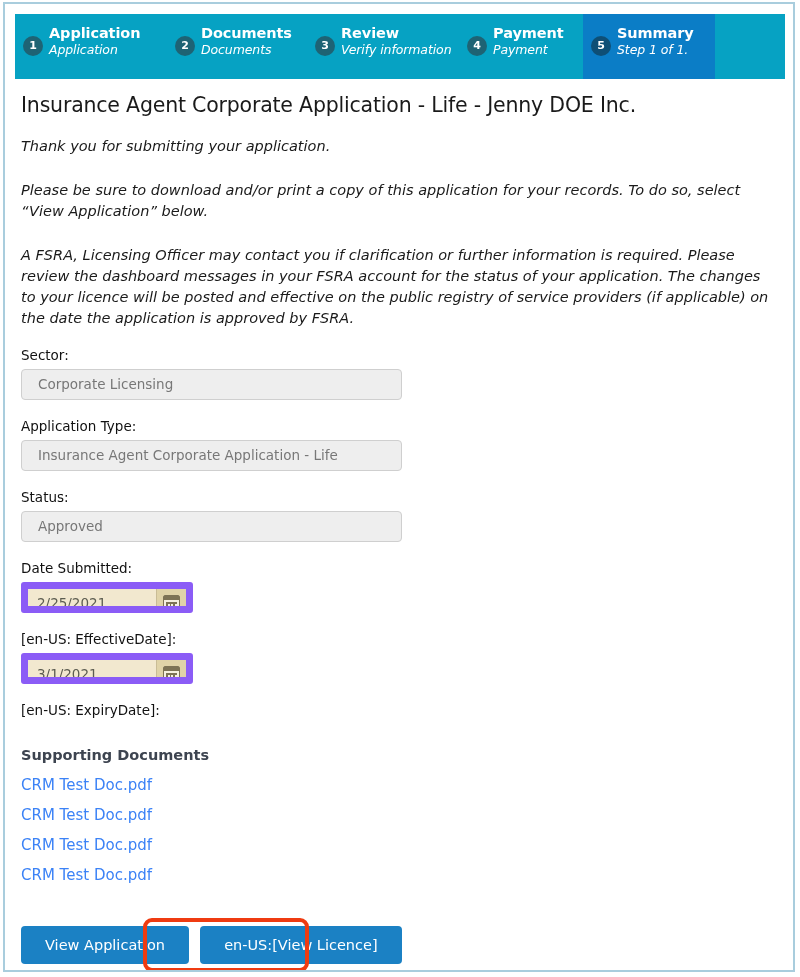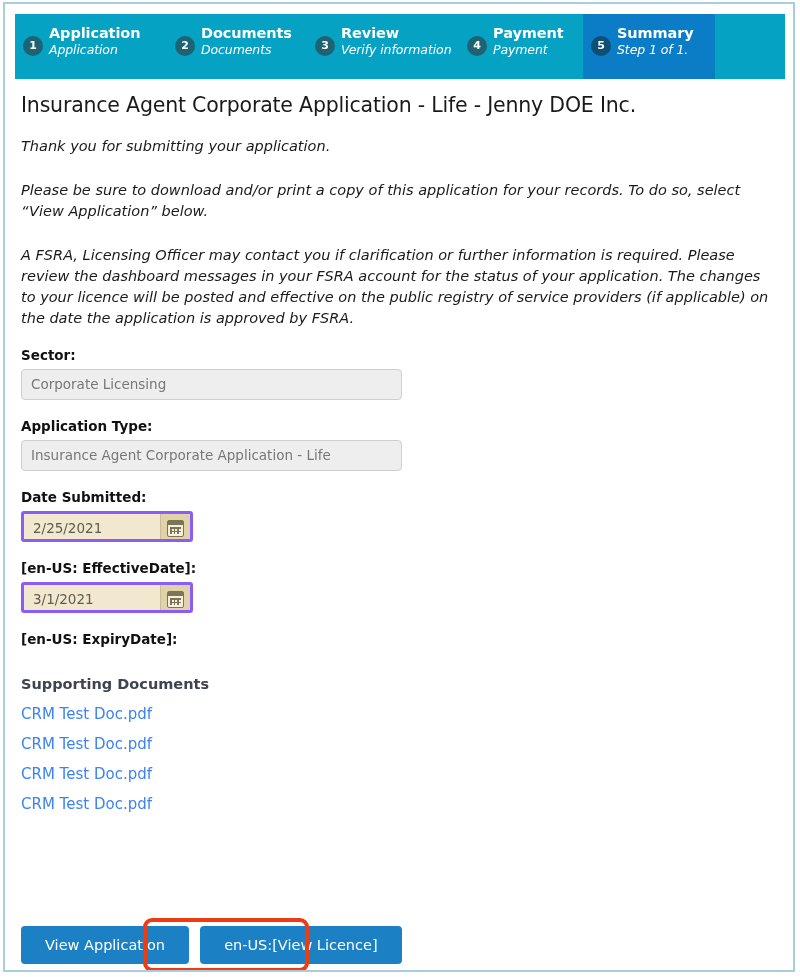--- a/index.html
+++ b/index.html
@@ -121,49 +121,49 @@
     font-style: italic;
   }
   #thanks-line { margin-top: 18px; }
   #para-download { margin-top: 23px; width: 752px; }
   #para-fsra { margin-top: 23px; width: 752px; }
 
   
   .field-group { margin-top: 17px; }
   .field-label {
     font-size: 13.5px;
-    font-weight: bold;
+    font-weight: normal;
     color: #111111;
     line-height: 18px;
     margin-bottom: 5px;
   }
   .text-input {
     box-sizing: border-box;
     width: 381px;
     height: 31px;
     background: #eeeeee;
     border: 1px solid #cfcfcf;
     border-radius: 4px;
     color: #777777;
     font-size: 13.5px;
     font-family: "DejaVu Sans", sans-serif;
     line-height: 29px;
-    padding: 0 9px;
+    padding: 0 16px;
     white-space: nowrap;
     overflow: hidden;
   }
 
   
   .date-wrap {
     position: relative;
     box-sizing: border-box;
     width: 172px;
     height: 31px;
     background: #f2e8cf;
-    border: 3px solid #8b5cf6;
+    border: 7px solid #8b5cf6;
     border-radius: 3px;
     overflow: hidden;
   }
   .date-value {
     position: absolute;
     left: 9px;
     top: 0;
     line-height: 29px;
     font-size: 13.5px;
     color: #5c5c50;
@@ -326,20 +326,24 @@
       <div class="field-group">
         <div class="field-label">Sector:</div>
         <div class="text-input">Corporate Licensing</div>
       </div>
 
       <div class="field-group">
         <div class="field-label">Application Type:</div>
         <div class="text-input">Insurance Agent Corporate Application - Life</div>
       </div>
 
+      <div class="field-group">
+        <div class="field-label">Status:</div>
+        <div class="text-input">Approved</div>
+      </div>
 
       <div class="field-group">
         <div class="field-label">Date Submitted:</div>
         <div class="date-wrap">
           <span class="date-value">2/25/2021</span>
           <span class="date-btn">
             <span class="cal-glyph"></span>
           </span>
         </div>
       </div>

